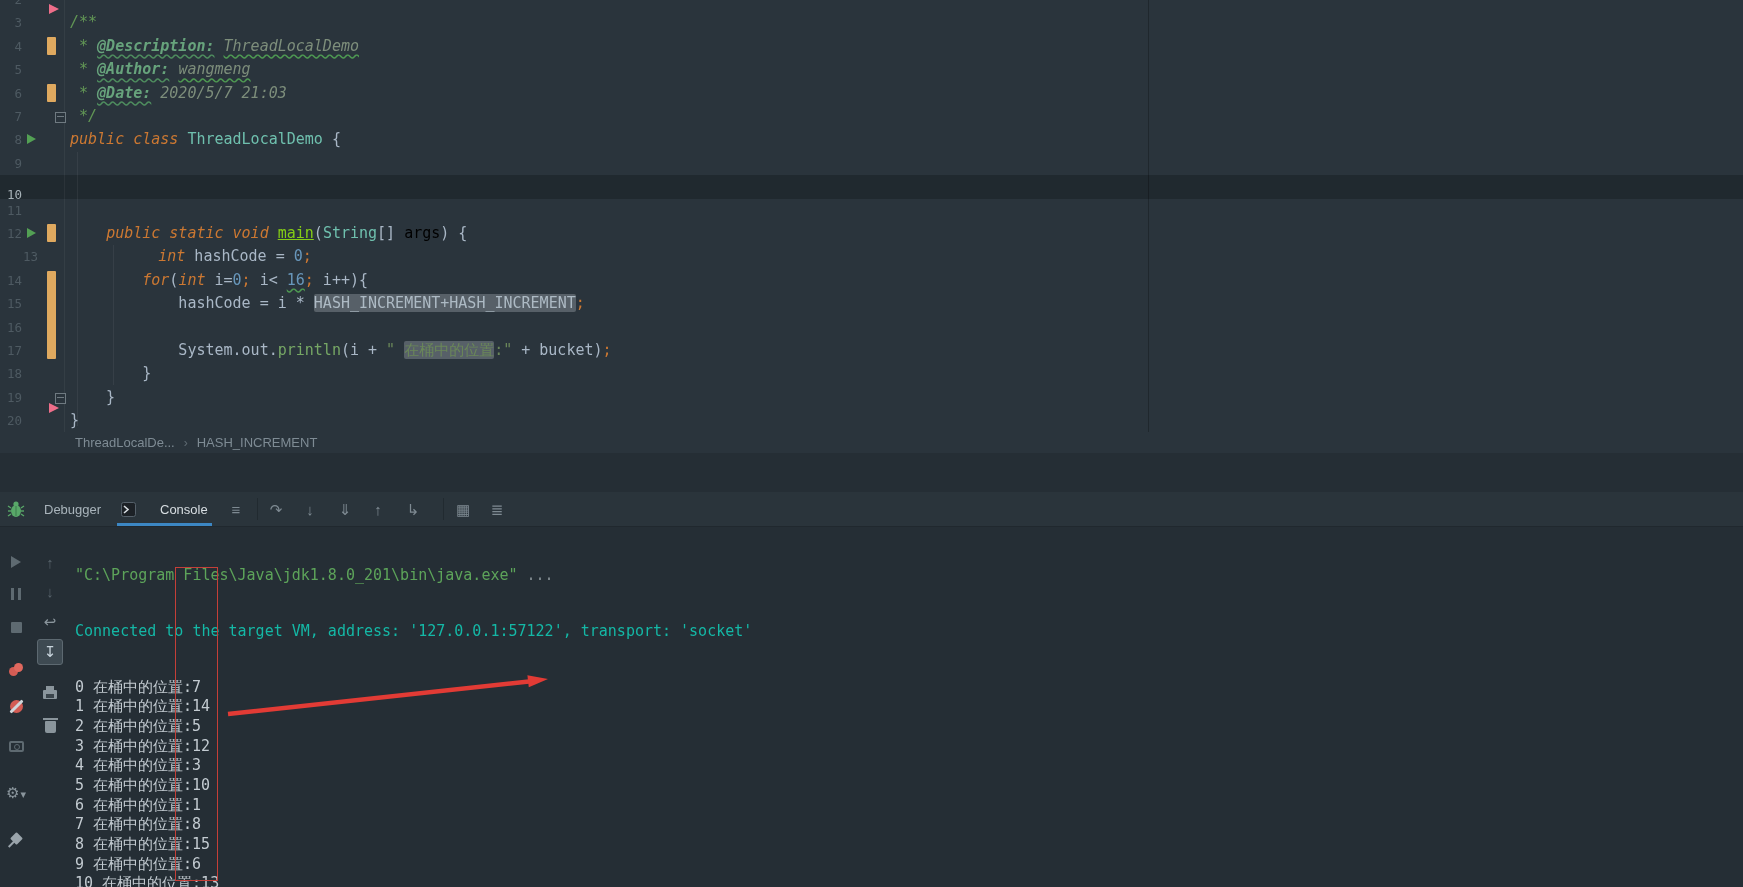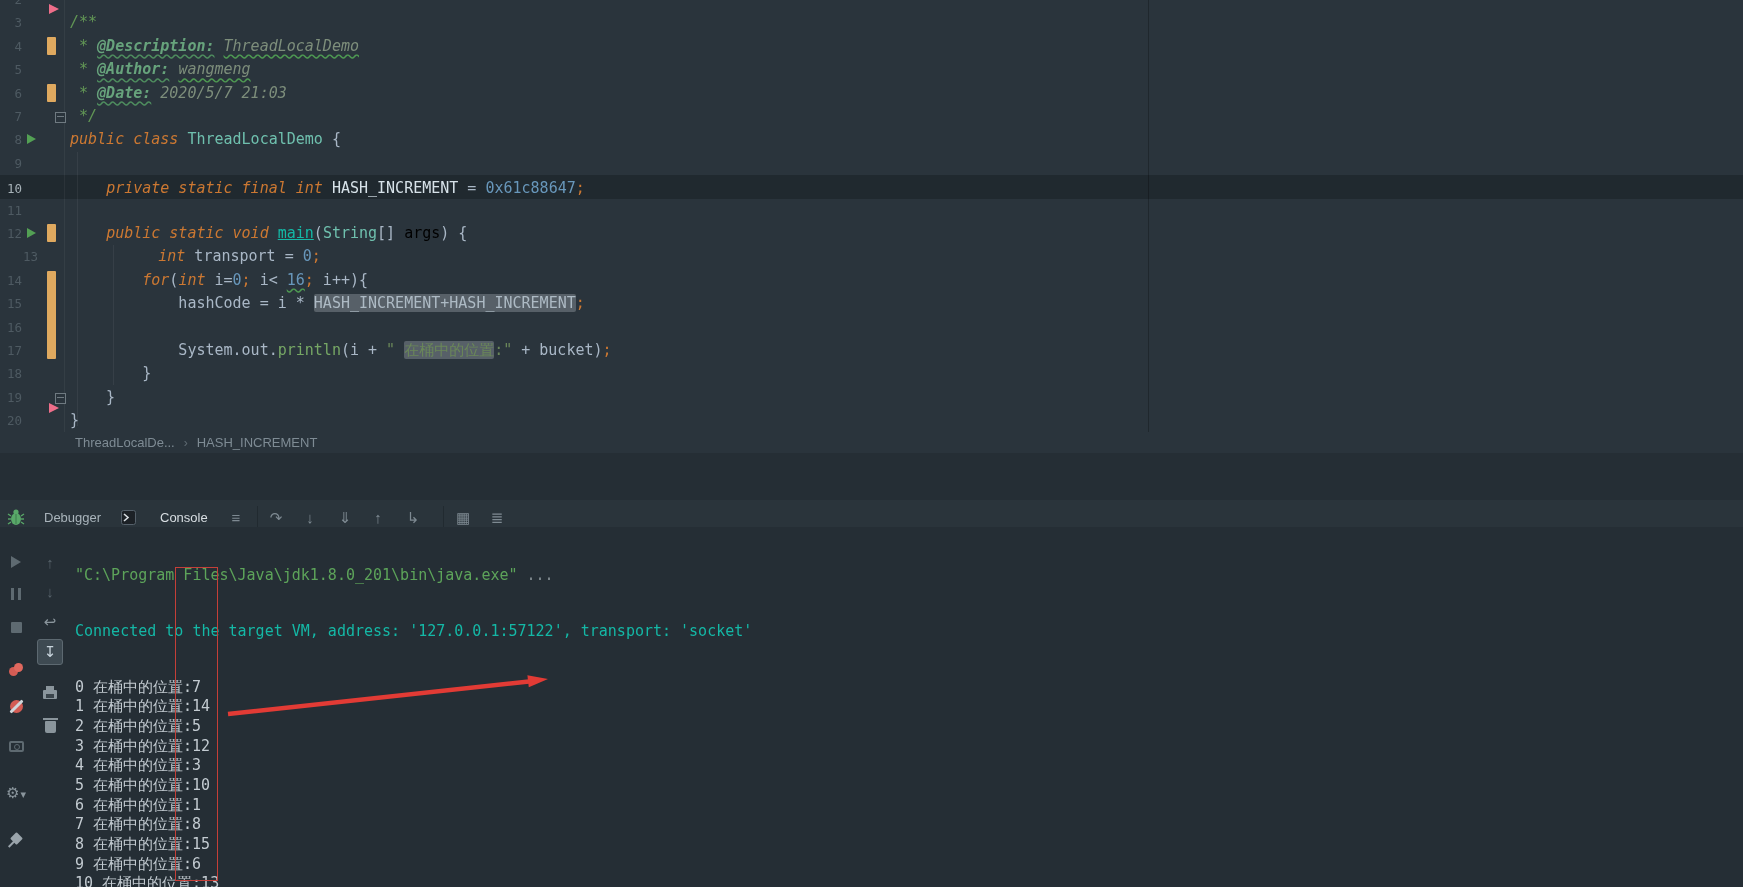--- a/index.html
+++ b/index.html
@@ -13,21 +13,21 @@
   .gutter-sep{position:absolute;top:0;left:64px;width:1px;height:432px;background:rgba(255,255,255,0.05);}
   .indent-guide{position:absolute;width:1px;background:rgba(255,255,255,0.06);}
   .code-row{position:absolute;left:0;width:100%;height:23.4px;line-height:23.4px;white-space:pre;}
   .line-num{position:absolute;left:0;width:22px;text-align:right;color:#4E5A62;
     font-family:"DejaVu Sans Mono",monospace;font-size:12.5px;}
   .line-num.caret{color:#A7B2B8;}
   .code-text{position:absolute;left:70px;font-family:"DejaVu Sans Mono",monospace;font-size:15px;}
   .c-kw{color:#CC7832;font-style:italic;}
   .c-pln{color:#A9B7C6;}
   .c-cls{color:#6FC0AE;}
-  .c-fn{color:#14b8a6;text-decoration:underline;}
+  .c-fn{color:#84cc16;text-decoration:underline;}
   .c-call{color:#76A765;}
   .c-field{color:#ADBAC4;}
   .c-fieldb{color:#D7E2E9;}
   .c-num{color:#6897BB;}
   .c-str{color:#6A8759;}
   .c-semi{color:#CC7832;}
   .c-cmt{color:#629755;font-style:italic;}
   .c-doctag{color:#67A37C;font-weight:bold;font-style:italic;
     text-decoration-line:underline;text-decoration-style:wavy;text-decoration-color:#4E8D5E;text-underline-offset:3px;}
   .c-docval{color:#7D8E7B;font-style:italic;}
@@ -50,21 +50,21 @@
   .debug-header{position:absolute;left:0;top:453px;width:1743px;height:39px;background:#35414A;
     border-top:1px solid #1E262C;border-bottom:1px solid #232C33;box-sizing:border-box;}
   .dh-label{position:absolute;left:8px;top:0;line-height:37px;font-size:13px;color:#CCD4D9;}
   .dh-tab{position:absolute;left:52px;top:0;height:100%;width:161px;display:flex;align-items:center;gap:6px;padding-left:4px;box-sizing:border-box;}
   .dh-tab .tab-label{font-size:13px;color:#D4DBDF;}
   .tab-close{color:#879299;font-size:13px;margin-left:4px;}
   .tab-underline{position:absolute;left:0;bottom:0;width:100%;height:3px;background:#3C87C4;}
 
   
   .tabs-row{position:absolute;left:0;top:492px;width:1743px;height:35px;background:#2A343B;
-    border-bottom:1px solid #20282E;box-sizing:border-box;margin-top:8px;}
+    border-bottom:1px solid #20282E;box-sizing:border-box;}
   .bug-wrap{position:absolute;left:7px;top:8px;}
   .view-tab{position:absolute;top:0;height:100%;display:flex;align-items:center;gap:6px;font-size:13px;}
   .tab-debugger{left:44px;color:#A9B4BB;}
   .tab-console{left:117px;color:#D8DEE2;padding:0 4px;gap:24px;}
   .tab-underline2{position:absolute;left:0;bottom:0;width:100%;height:3px;background:#3C87C4;}
   .ticon{position:absolute;top:0;height:35px;line-height:35px;font-size:15px;color:#7E8A92;text-align:center;width:24px;}
   .tsep{position:absolute;top:6px;width:1px;height:22px;background:#212A30;}
 
   
   .console-panel{position:absolute;left:0;top:527px;width:1743px;height:360px;background:#252E35;}
@@ -130,24 +130,24 @@
       </div>
     <div id="codeLines">
         <div class="code-row" style="top: -12px;"><span class="line-num">2</span><span class="code-text"></span></div>
         <div class="code-row" style="top: 11.4px;"><span class="line-num">3</span><span class="code-text"><span class="c-cmt">/**</span></span></div>
         <div class="code-row" style="top: 34.8px;"><span class="line-num">4</span><span class="code-text"><span class="c-cmt"> * </span><span class="c-doctag">@Description:</span><span class="c-cmt"> </span><span class="c-docval wavy">ThreadLocalDemo</span></span></div>
         <div class="code-row" style="top: 58.2px;"><span class="line-num">5</span><span class="code-text"><span class="c-cmt"> * </span><span class="c-doctag">@Author:</span><span class="c-cmt"> </span><span class="c-docval wavy">wangmeng</span></span></div>
         <div class="code-row" style="top: 81.6px;"><span class="line-num">6</span><span class="code-text"><span class="c-cmt"> * </span><span class="c-doctag">@Date:</span><span class="c-cmt"> </span><span class="c-docval">2020/5/7 21:03</span></span></div>
         <div class="code-row" style="top: 105px;"><span class="line-num">7</span><span class="code-text"><span class="c-cmt"> */</span></span></div>
         <div class="code-row" style="top: 128.4px;"><span class="line-num">8</span><span class="code-text"><span class="c-kw">public class </span><span class="c-cls">ThreadLocalDemo</span><span class="c-pln"> {</span></span></div>
         <div class="code-row" style="top: 151.8px;"><span class="line-num">9</span><span class="code-text"></span></div>
-        <div class="code-row" style="top: 177px;"><span class="line-num caret">10</span><span class="code-text"><span class="c-pln">    </span><span class="c-kw">private static final int </span><span class="c-fieldb">HASH_INCREMENT</span><span class="c-pln"> = </span><span class="c-num">0x61c88647</span><span class="c-semi">;</span></span></div>
+        <div class="code-row" style="top: 183px;"><span class="line-num caret">10</span></div>
         <div class="code-row" style="top: 198.6px;"><span class="line-num">11</span><span class="code-text"></span></div>
         <div class="code-row" style="top: 222px;"><span class="line-num">12</span><span class="code-text"><span class="c-pln">    </span><span class="c-kw">public static void </span><span class="c-fn">main</span><span class="c-pln">(</span><span class="c-cls">String</span><span class="c-pln">[] </span><span class="c-param">args</span><span class="c-pln">) {</span></span></div>
-        <div class="code-row" style="top: 245.4px; margin-left: 16px;"><span class="line-num">13</span><span class="code-text"><span class="c-pln">        </span><span class="c-kw">int</span><span class="c-pln"> transport = </span><span class="c-num">0</span><span class="c-semi">;</span></span></div>
+        <div class="code-row" style="top: 245.4px; margin-left: 16px;"><span class="line-num">13</span><span class="code-text"><span class="c-pln">        </span><span class="c-kw">int</span><span class="c-pln"> hashCode = </span><span class="c-num">0</span><span class="c-semi">;</span></span></div>
         <div class="code-row" style="top: 268.8px;"><span class="line-num">14</span><span class="code-text"><span class="c-pln">        </span><span class="c-kw">for</span><span class="c-pln">(</span><span class="c-kw">int</span><span class="c-pln"> i=</span><span class="c-num">0</span><span class="c-semi">;</span><span class="c-pln"> i&lt; </span><span class="c-num wavy">16</span><span class="c-semi">;</span><span class="c-pln"> i++){</span></span></div>
         <div class="code-row" style="top: 292.2px;"><span class="line-num">15</span><span class="code-text"><span class="c-pln">            hashCode = i * </span><span class="c-field hl">HASH_INCREMENT+HASH_INCREMENT</span><span class="c-semi">;</span></span></div>
         <div class="code-row" style="top: 315.6px;"><span class="line-num">16</span></div>
         <div class="code-row" style="top: 339px;"><span class="line-num">17</span><span class="code-text"><span class="c-pln">            System.out.</span><span class="c-call">println</span><span class="c-pln">(i + </span><span class="c-str">" </span><span class="c-str hl">在桶中的位置</span><span class="c-str">:"</span><span class="c-pln"> + bucket</span><span class="c-pln">)</span><span class="c-semi">;</span></span></div>
         <div class="code-row" style="top: 362.4px;"><span class="line-num">18</span><span class="code-text"><span class="c-pln">        }</span></span></div>
         <div class="code-row" style="top: 385.8px;"><span class="line-num">19</span><span class="code-text"><span class="c-pln">    }</span></span></div>
         <div class="code-row" style="top: 409.2px;"><span class="line-num">20</span><span class="code-text"><span class="c-pln">}</span></span></div>
       </div>
   </div>
 

